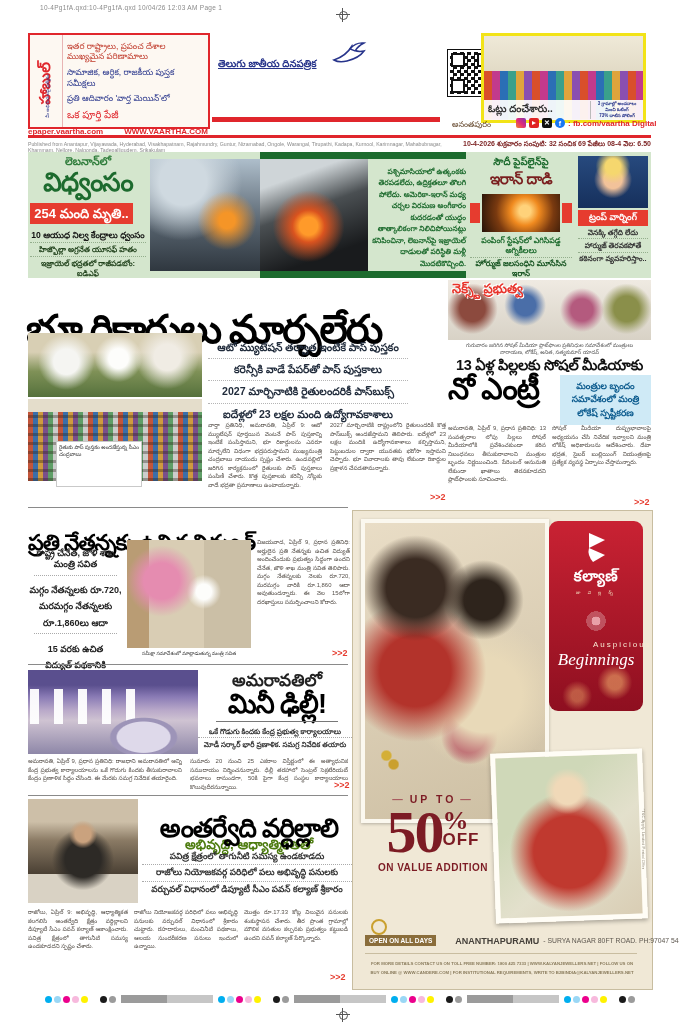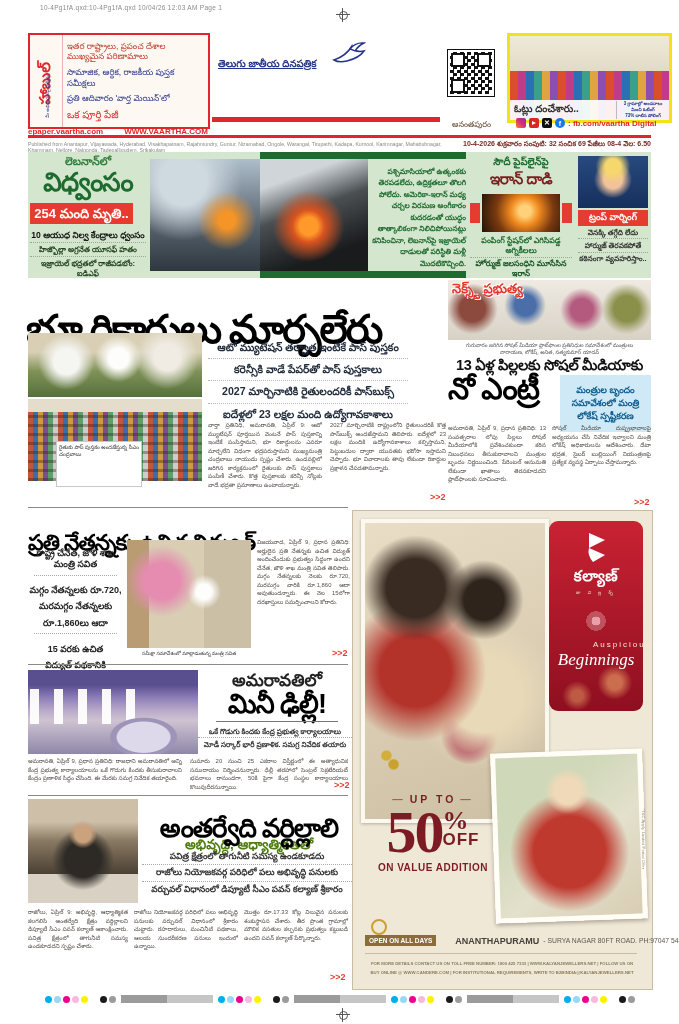--- a/index.html
+++ b/index.html
@@ -31,21 +31,21 @@
                font-size:8px;font-weight:bold;color:#e0262c;}
   .tagline{left:218px;top:58px;width:150px;font-size:10px;font-weight:bold;color:#27348b;text-decoration:underline;}
   .dove{left:330px;top:40px;}
   .masthead-logo{left:212px;top:52px;width:228px;font-size:58px;font-weight:900;color:#27348b;
                  letter-spacing:-2px;text-align:center;line-height:1.05;}
   .logo-rule{left:212px;top:117px;width:228px;height:5px;background:#e0262c;}
   .qr{left:448px;top:50px;width:42px;height:42px;background:repeating-conic-gradient(#111 0% 25%,#fff 0% 50%);
       background-size:7px 7px;border:2px solid #fff;outline:1px solid #111;}
   .qr i{position:absolute;width:10px;height:10px;border:2px solid #111;background:#fff;}
   .qr i.tl{left:1px;top:1px;} .qr i.tr{right:1px;top:1px;} .qr i.bl{left:1px;bottom:1px;}
-  .voters{left:507px;top:33px;width:159px;height:84px;border:3px solid #f2e317;
+  .voters{left:481px;top:33px;width:159px;height:84px;border:3px solid #f2e317;
           background:
             repeating-linear-gradient(90deg,#d94f2b 0 8px,#c23a8c 8px 16px,#2b6fb5 16px 24px,#3aa08b 24px 32px,#e0a43c 32px 40px,#8a4fb0 40px 48px),
             linear-gradient(#efe9d8,#cfc7ae);
           background-repeat:no-repeat,no-repeat;background-size:100% 58%,100% 100%;background-position:bottom,top;}
   .voters-cap{position:absolute;left:0;bottom:0;width:100%;height:20px;background:rgba(255,255,255,.92);display:flex;align-items:center;}
   .voters-cap .main{flex:1;font-size:10px;font-weight:bold;color:#333;padding-left:4px;}
   .voters-notes{width:52px;border-left:1px solid #bbb;font-size:4.5px;font-weight:bold;color:#27348b;text-align:center;line-height:1.3;}
   .cityline{left:452px;top:120px;font-size:8px;font-weight:normal;color:#5a3b1e;}
   .social{left:516px;top:118px;display:flex;align-items:center;gap:3px;}
   .sicon{width:10px;height:10px;display:inline-flex;align-items:center;justify-content:center;
@@ -122,21 +122,21 @@
       radial-gradient(circle at 12% 48%,#8c4a3e 0 7%,transparent 14%),
       radial-gradient(circle at 38% 42%,#4a6ea8 0 8%,transparent 16%),
       radial-gradient(circle at 66% 50%,#b45a7e 0 8%,transparent 16%),
       radial-gradient(circle at 88% 48%,#8a8f4a 0 7%,transparent 14%),
       linear-gradient(#efeae2,#d8d2c6);}
   .s-overlay{left:452px;top:281px;font-size:13px;font-weight:900;color:#e8332a;
              text-shadow:1px 1px 0 #fff,-1px -1px 0 #fff;}
   .s-cap{left:448px;top:342px;width:203px;font-size:5.4px;color:#555;line-height:1.3;}
   .s-ht{left:448px;top:357px;width:203px;font-size:14.5px;font-weight:600;color:#111;letter-spacing:-.3px;}
   .s-hm{left:448px;top:372px;width:116px;font-size:30px;font-weight:900;color:#000;letter-spacing:-1px;}
-  .s-box{left:560px;top:375px;width:91px;height:57px;background:#cfeaf6;color:#0c5b8e;
+  .s-box{left:560px;top:375px;width:91px;height:50px;background:#cfeaf6;color:#0c5b8e;
          font-size:9px;font-weight:bold;line-height:1.45;display:flex;flex-direction:column;justify-content:center;}
   .s-col1{left:448px;top:424px;width:98px;height:82px;overflow:hidden;}
   .s-col2{left:552px;top:424px;width:99px;height:82px;overflow:hidden;}
 
   .divider{height:1px;background:#8a8a8a;}
 
   
   .p-head{left:28px;top:512px;width:322px;font-size:22px;font-weight:900;color:#000;letter-spacing:-1px;}
   .p-bullets{left:28px;top:545px;width:95px;}
   .p-bullets div{font-size:9px;font-weight:bold;color:#222;text-align:center;padding:2.5px 0;line-height:1.25;}

